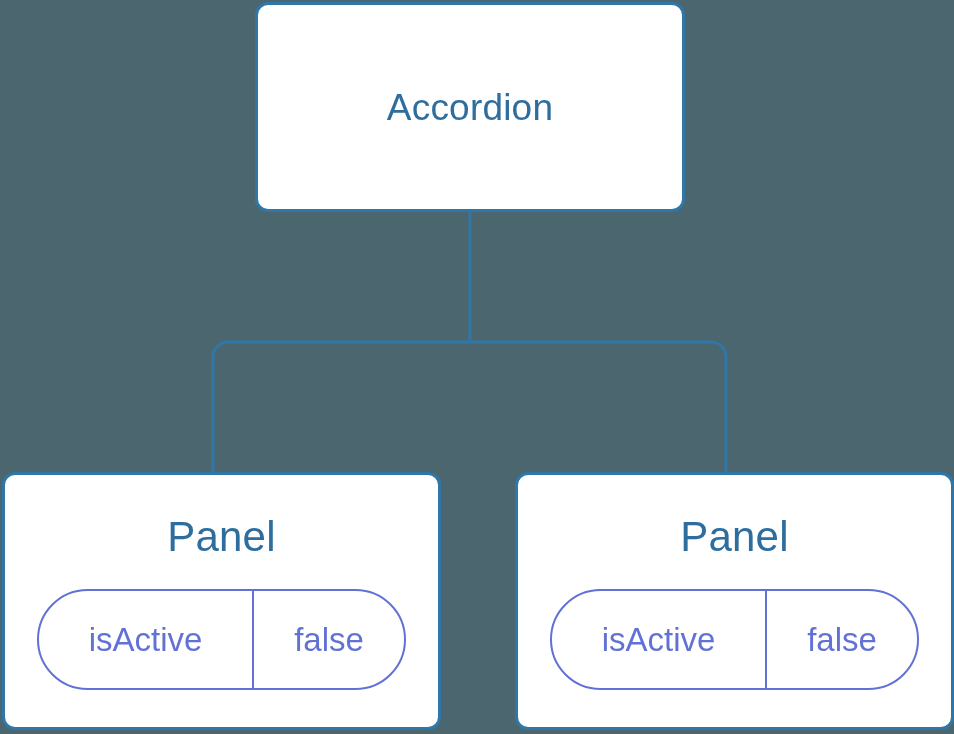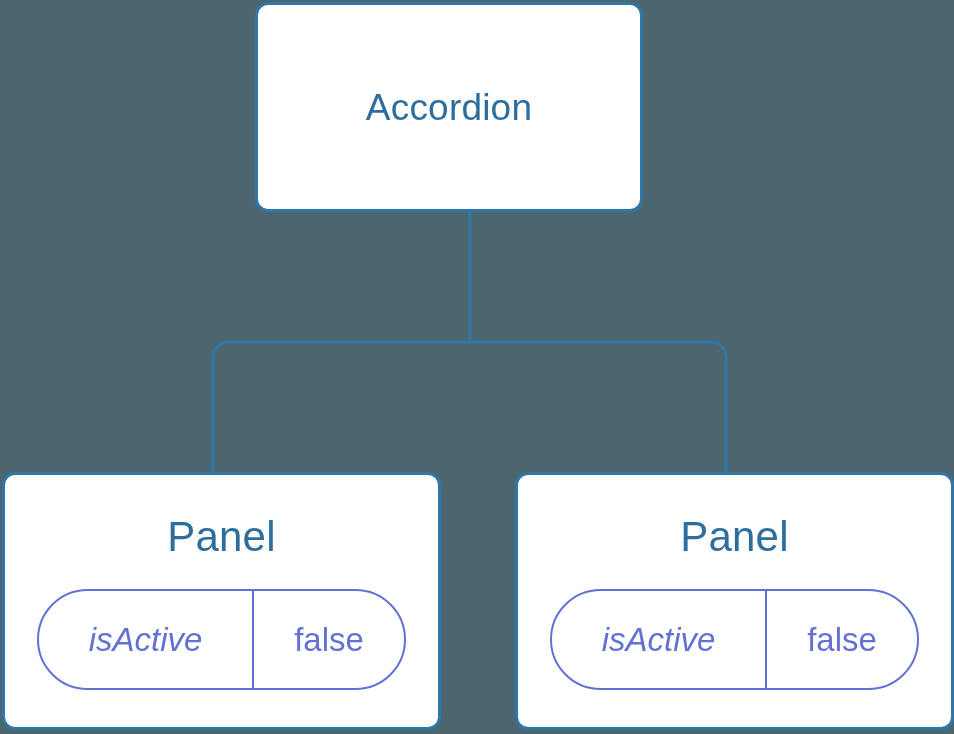--- a/index.html
+++ b/index.html
@@ -33,21 +33,21 @@
     border: 3px solid #2e77a8;
     border-radius: 13px;
     display: flex;
     flex-direction: column;
     align-items: center;
     z-index: 2;
   }
   #node-accordion {
     left: 255px;
     top: 2px;
-    width: 388px;
+    width: 430px;
     height: 210px;
     justify-content: center;
   }
   #node-panel-left {
     left: 2px;
     top: 472px;
     width: 439px;
     height: 258px;
     padding-top: 41px;
   }
@@ -83,21 +83,20 @@
     display: flex;
     align-items: center;
     justify-content: center;
     color: #6272d4;
     font-size: 33px;
     line-height: 1;
     white-space: nowrap;
   }
   .prop-key {
     width: 213px;
-    font-style: italic;
   }
   .prop-value {
     width: 150px;
     border-left: 2px solid #6272d4;
   }
 </style>
 </head>
 <body>
 
 <div id="diagram-root">

